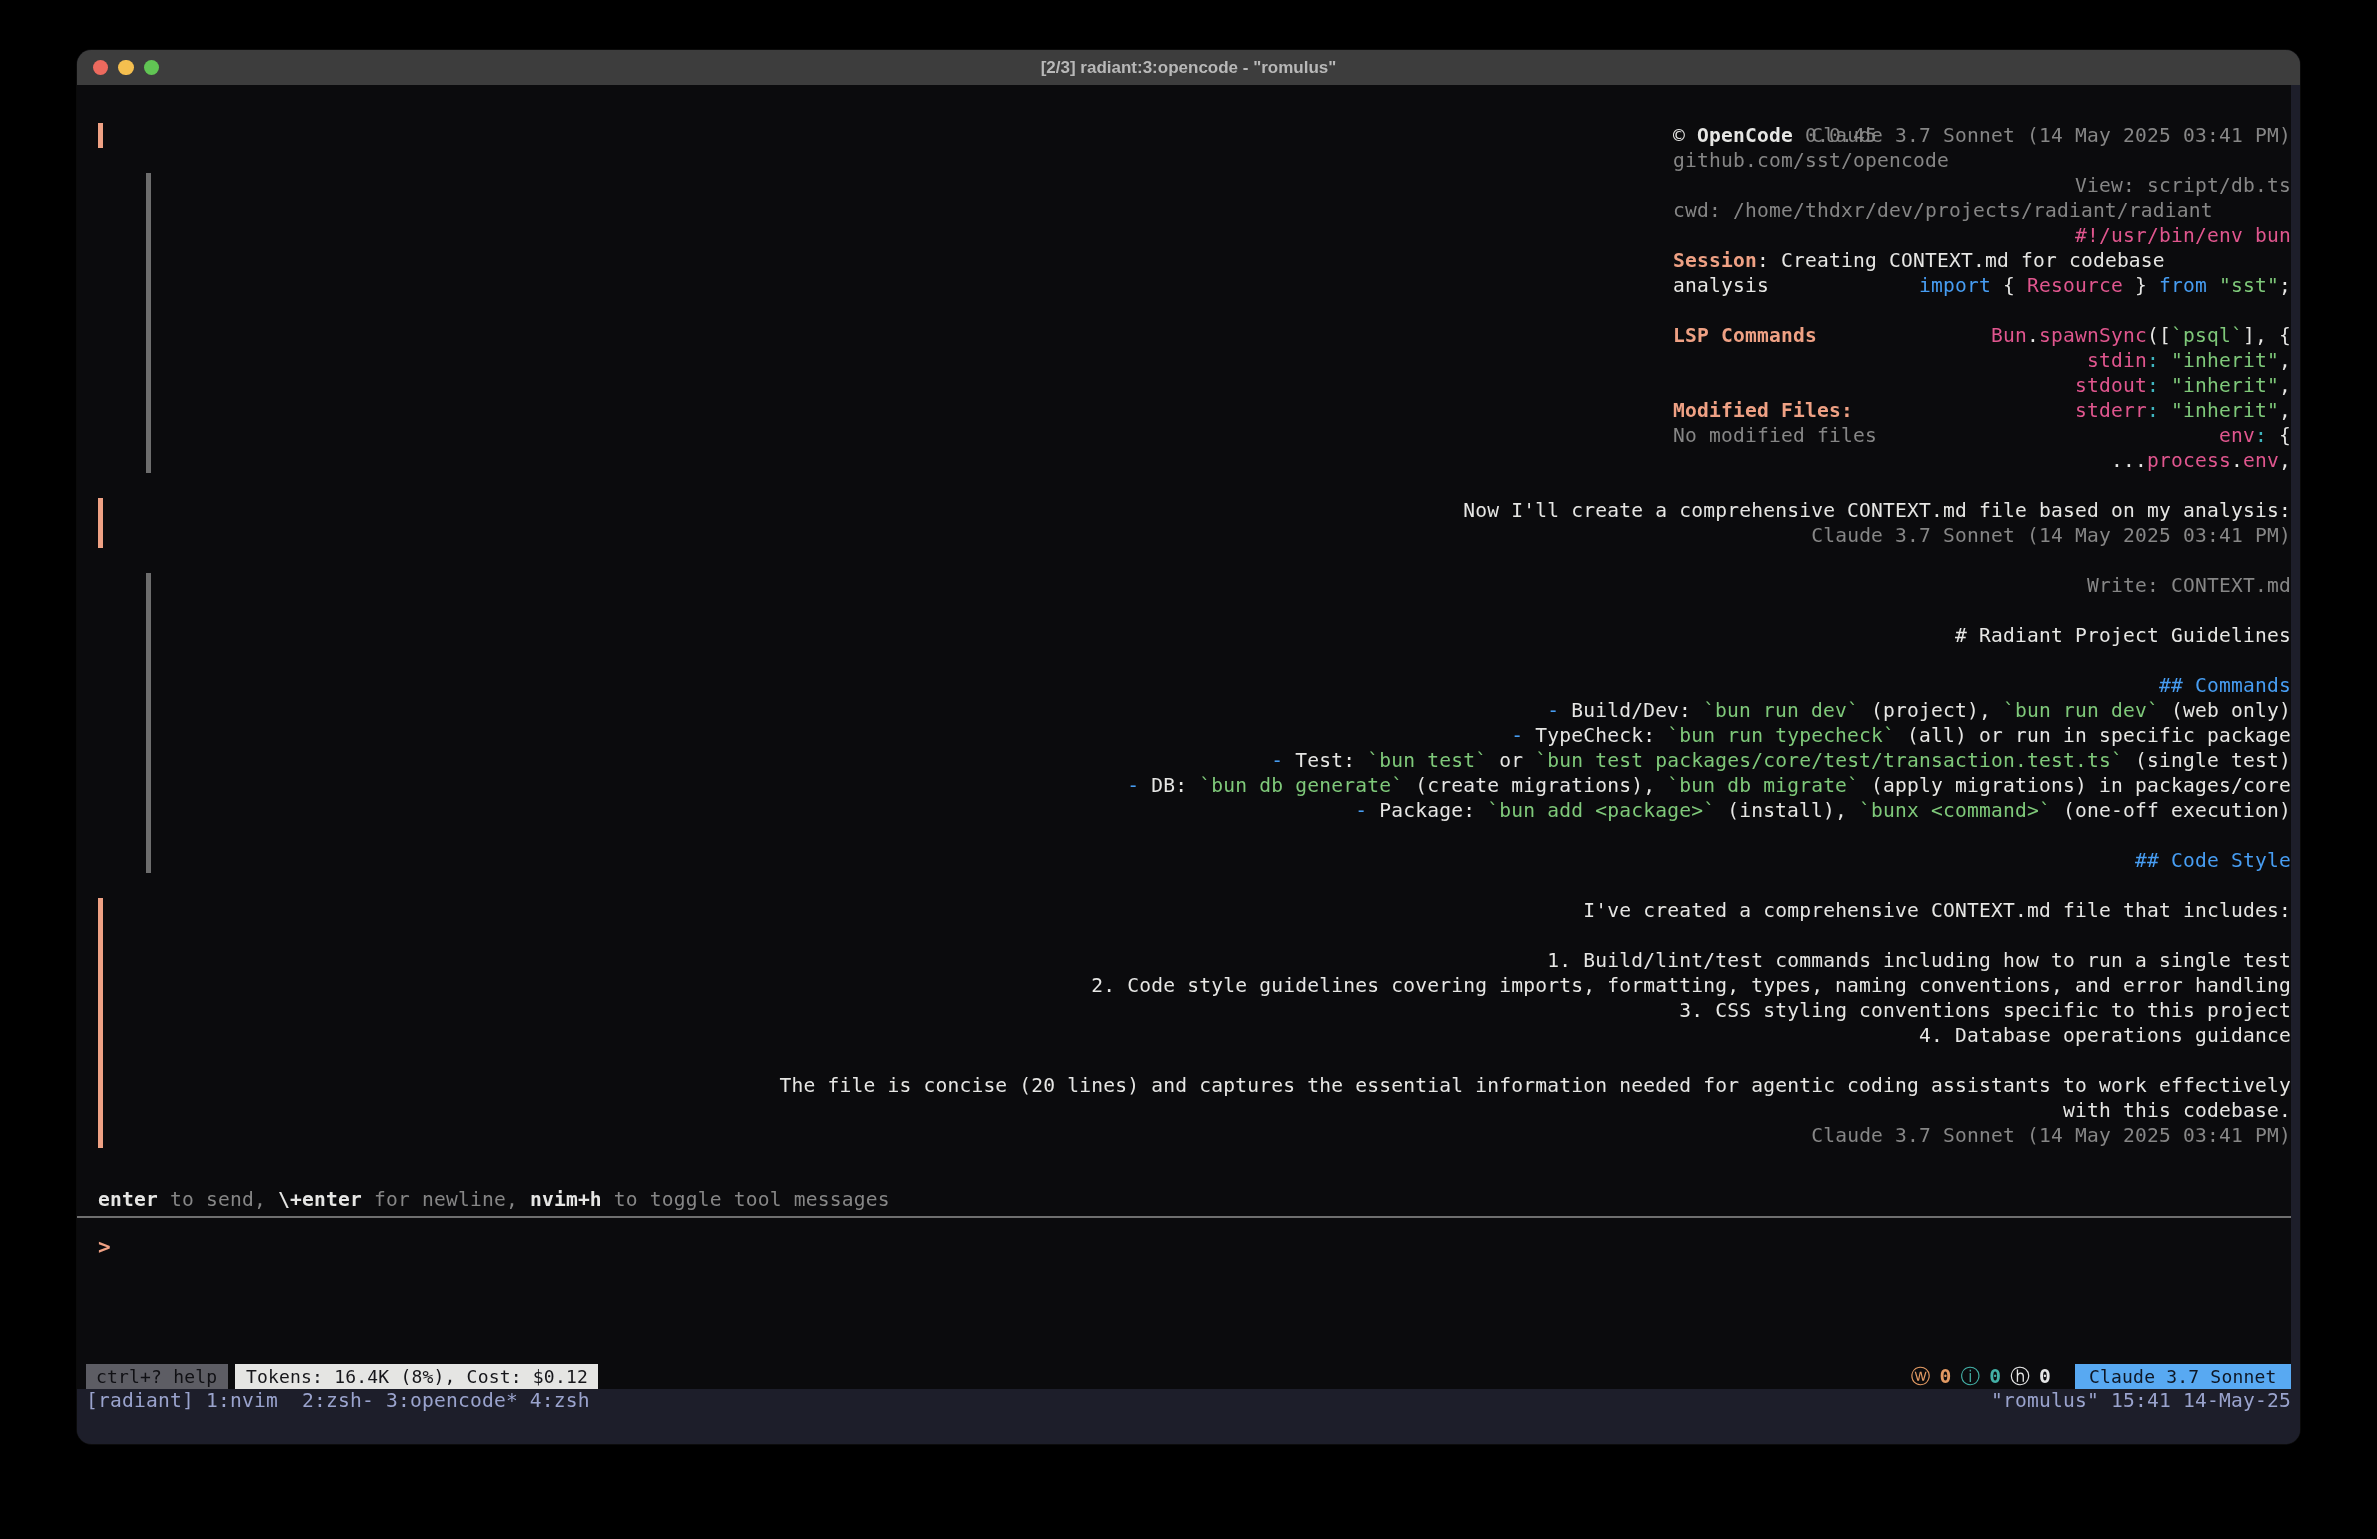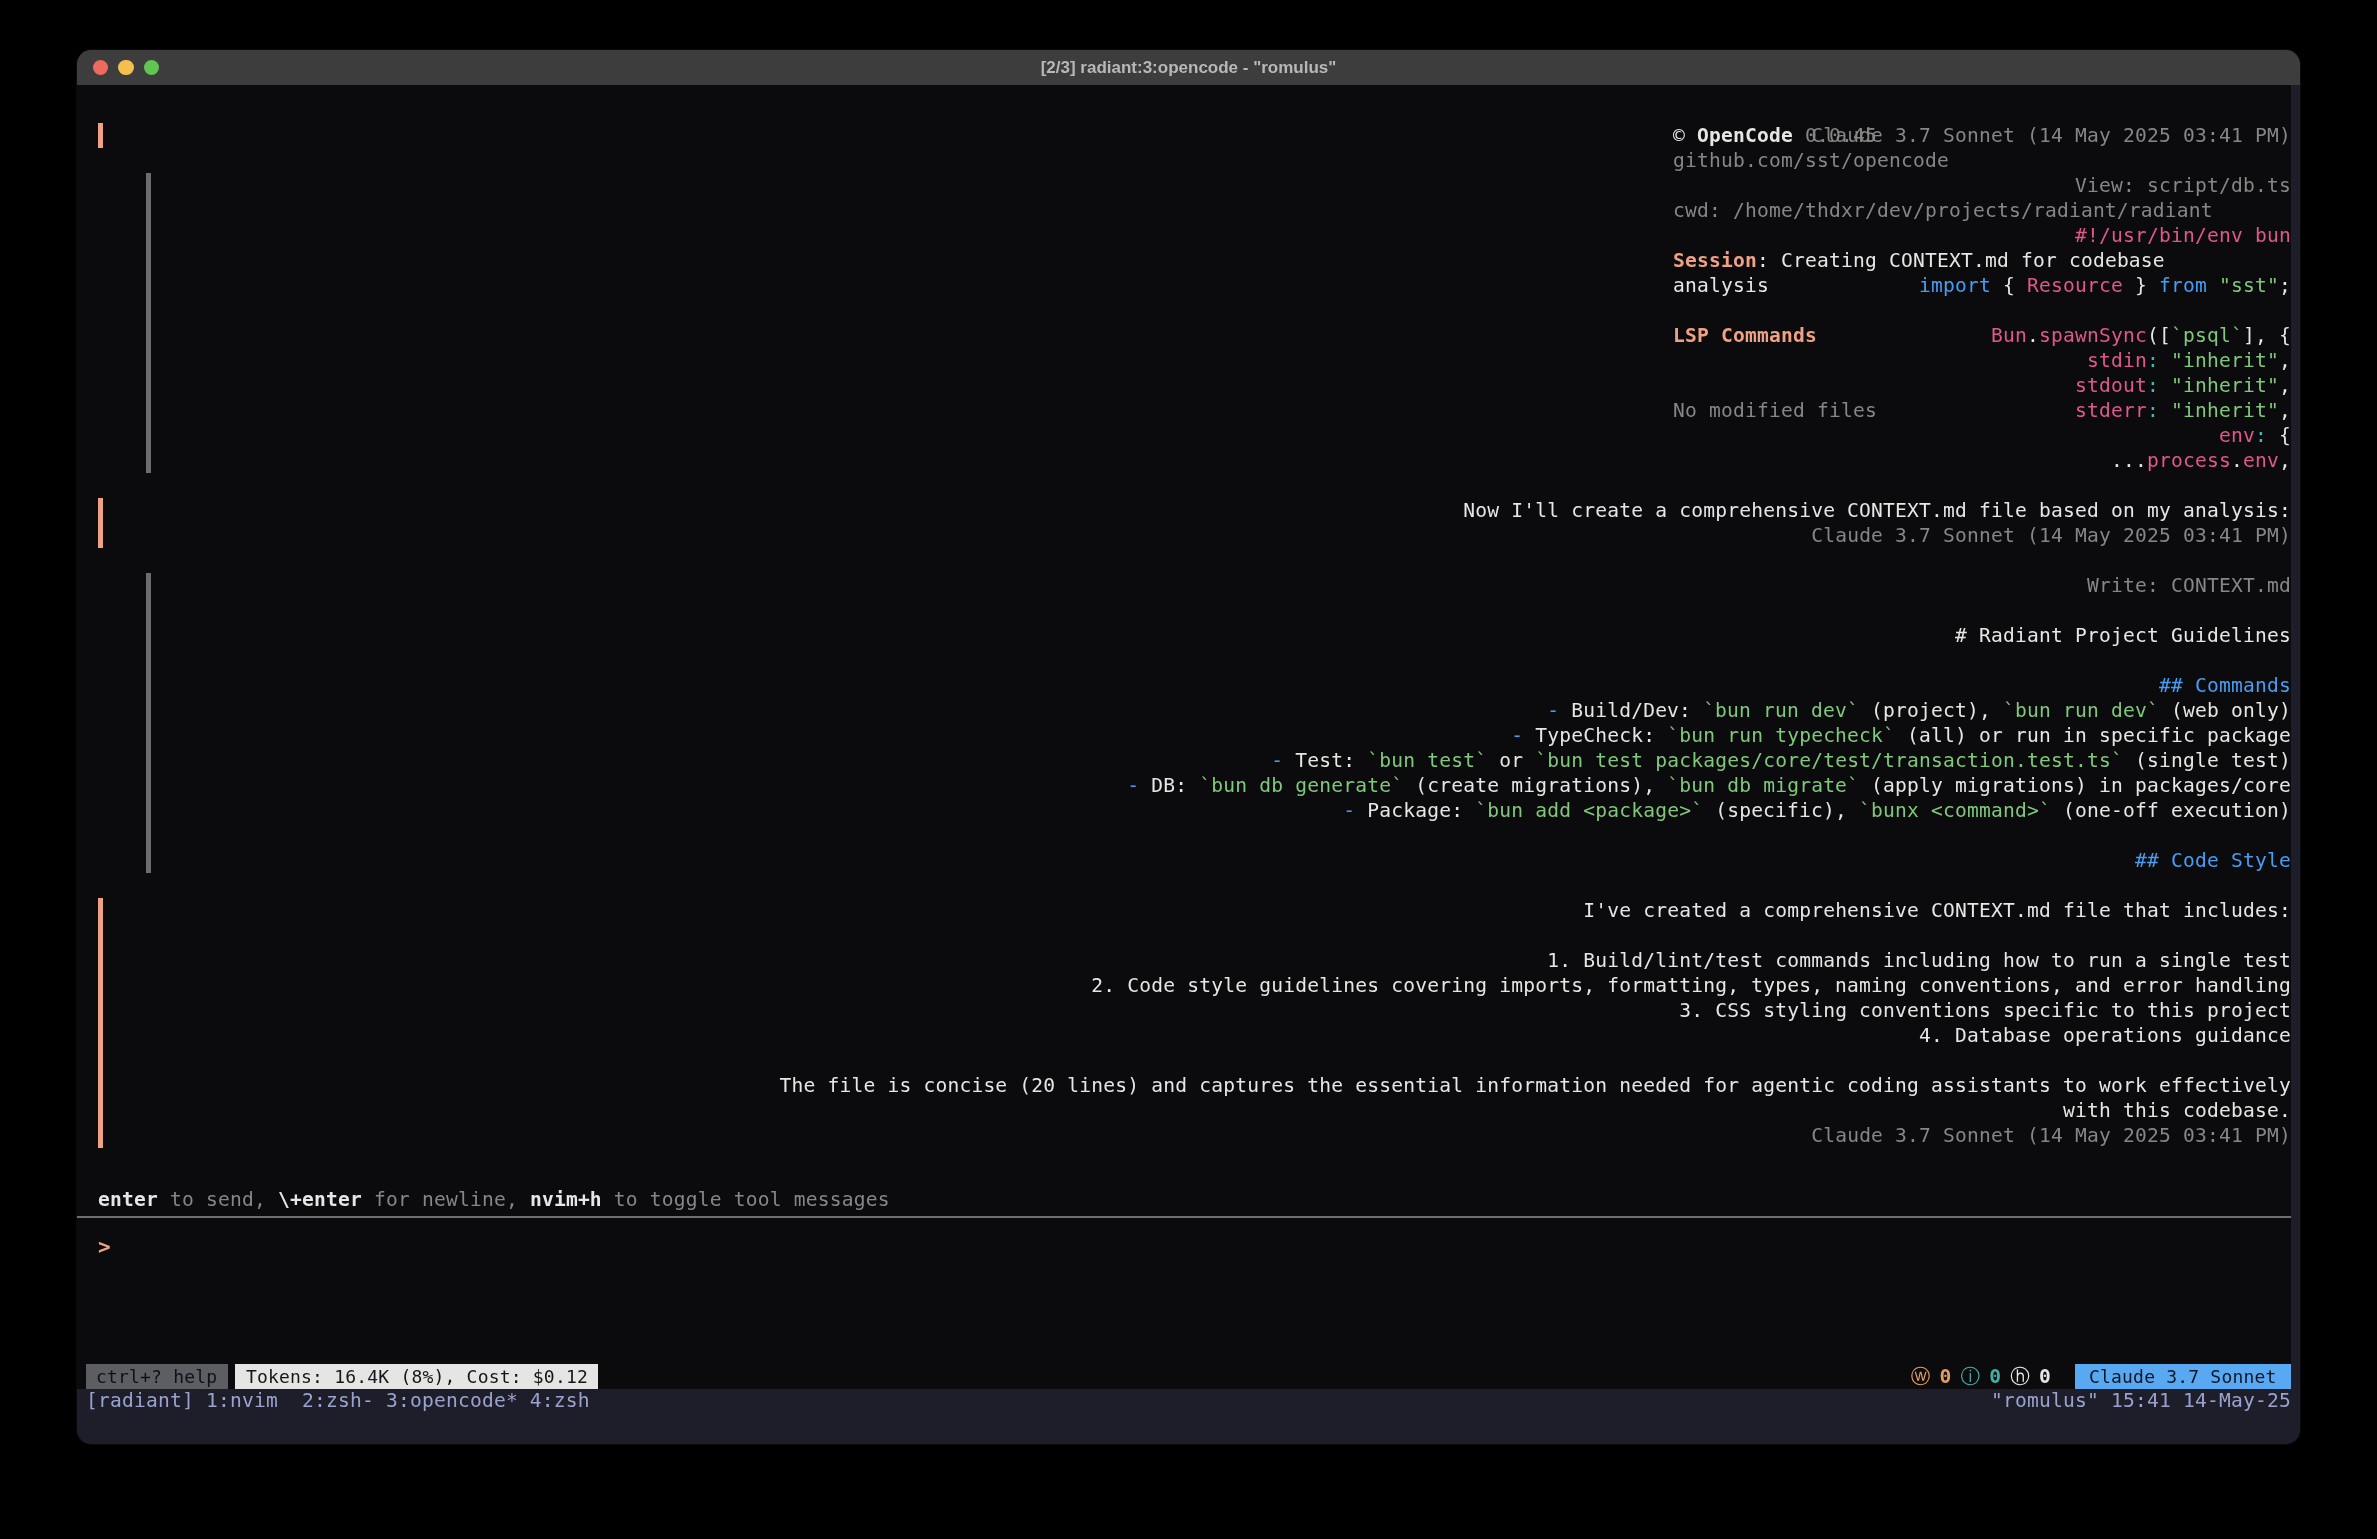--- a/index.html
+++ b/index.html
@@ -75,21 +75,21 @@
             <div class="block tool">
               <div class="line"><span class="g">Write: CONTEXT.md</span></div>
               <div class="line">&nbsp;</div>
               <div class="line"><span class="w">   </span><span class="w"># Radiant Project Guidelines</span></div>
               <div class="line">&nbsp;</div>
               <div class="line"><span class="w">   </span><span class="b">## Commands</span></div>
               <div class="line"><span class="w">   </span><span class="b">-</span><span class="w"> Build/Dev: </span><span class="gr">`bun run dev`</span><span class="w"> (project), </span><span class="gr">`bun run dev`</span><span class="w"> (web only)</span></div>
               <div class="line"><span class="w">   </span><span class="b">-</span><span class="w"> TypeCheck: </span><span class="gr">`bun run typecheck`</span><span class="w"> (all) or run in specific package</span></div>
               <div class="line"><span class="w">   </span><span class="b">-</span><span class="w"> Test: </span><span class="gr">`bun test`</span><span class="w"> or </span><span class="gr">`bun test packages/core/test/transaction.test.ts`</span><span class="w"> (single test)</span></div>
               <div class="line"><span class="w">   </span><span class="b">-</span><span class="w"> DB: </span><span class="gr">`bun db generate`</span><span class="w"> (create migrations), </span><span class="gr">`bun db migrate`</span><span class="w"> (apply migrations) in packages/core</span></div>
-              <div class="line"><span class="w">   </span><span class="b">-</span><span class="w"> Package: </span><span class="gr">`bun add &lt;package&gt;`</span><span class="w"> (specific), </span><span class="gr">`bunx &lt;command&gt;`</span><span class="w"> (one-off execution)</span></div>
+              <div class="line"><span class="w">   </span><span class="b">-</span><span class="w"> Package: </span><span class="gr">`bun add &lt;package&gt;`</span><span class="w"> (install), </span><span class="gr">`bunx &lt;command&gt;`</span><span class="w"> (one-off execution)</span></div>
               <div class="line">&nbsp;</div>
               <div class="line"><span class="w">   </span><span class="b">## Code Style</span></div>
             </div>
             <div class="block assistant">
               <div class="line"><span class="w">I've created a comprehensive CONTEXT.md file that includes:</span></div>
               <div class="line">&nbsp;</div>
               <div class="line"><span class="w">1. Build/lint/test commands including how to run a single test</span></div>
               <div class="line"><span class="w">2. Code style guidelines covering imports, formatting, types, naming conventions, and error handling</span></div>
               <div class="line"><span class="w">3. CSS styling conventions specific to this project</span></div>
               <div class="line"><span class="w">4. Database operations guidance</span></div>
@@ -122,20 +122,21 @@
             <div class="line"><span class="g">github.com/sst/opencode</span></div>
             <div class="line">&nbsp;</div>
             <div class="line"><span class="g">cwd: /home/thdxr/dev/projects/radiant/radiant</span></div>
             <div class="line">&nbsp;</div>
             <div class="line"><span class="o bold">Session</span><span class="w">: Creating CONTEXT.md for codebase</span></div>
             <div class="line"><span class="w">analysis</span></div>
             <div class="line">&nbsp;</div>
             <div class="line"><span class="o bold">LSP Commands</span></div>
             <div class="line">&nbsp;</div>
             <div class="line">&nbsp;</div>
+            <div class="line"><span class="o bold">Modified Files:</span></div>
             <div class="line"><span class="g">No modified files</span></div>
           </aside>
       </div>
       <div class="tmux">
         <span>[radiant] 1:nvim  2:zsh- 3:opencode* 4:zsh</span>
         <span class="flex1"></span>
         <span>"romulus" 15:41 14-May-25</span>
       </div>
     </div>
   </div>

